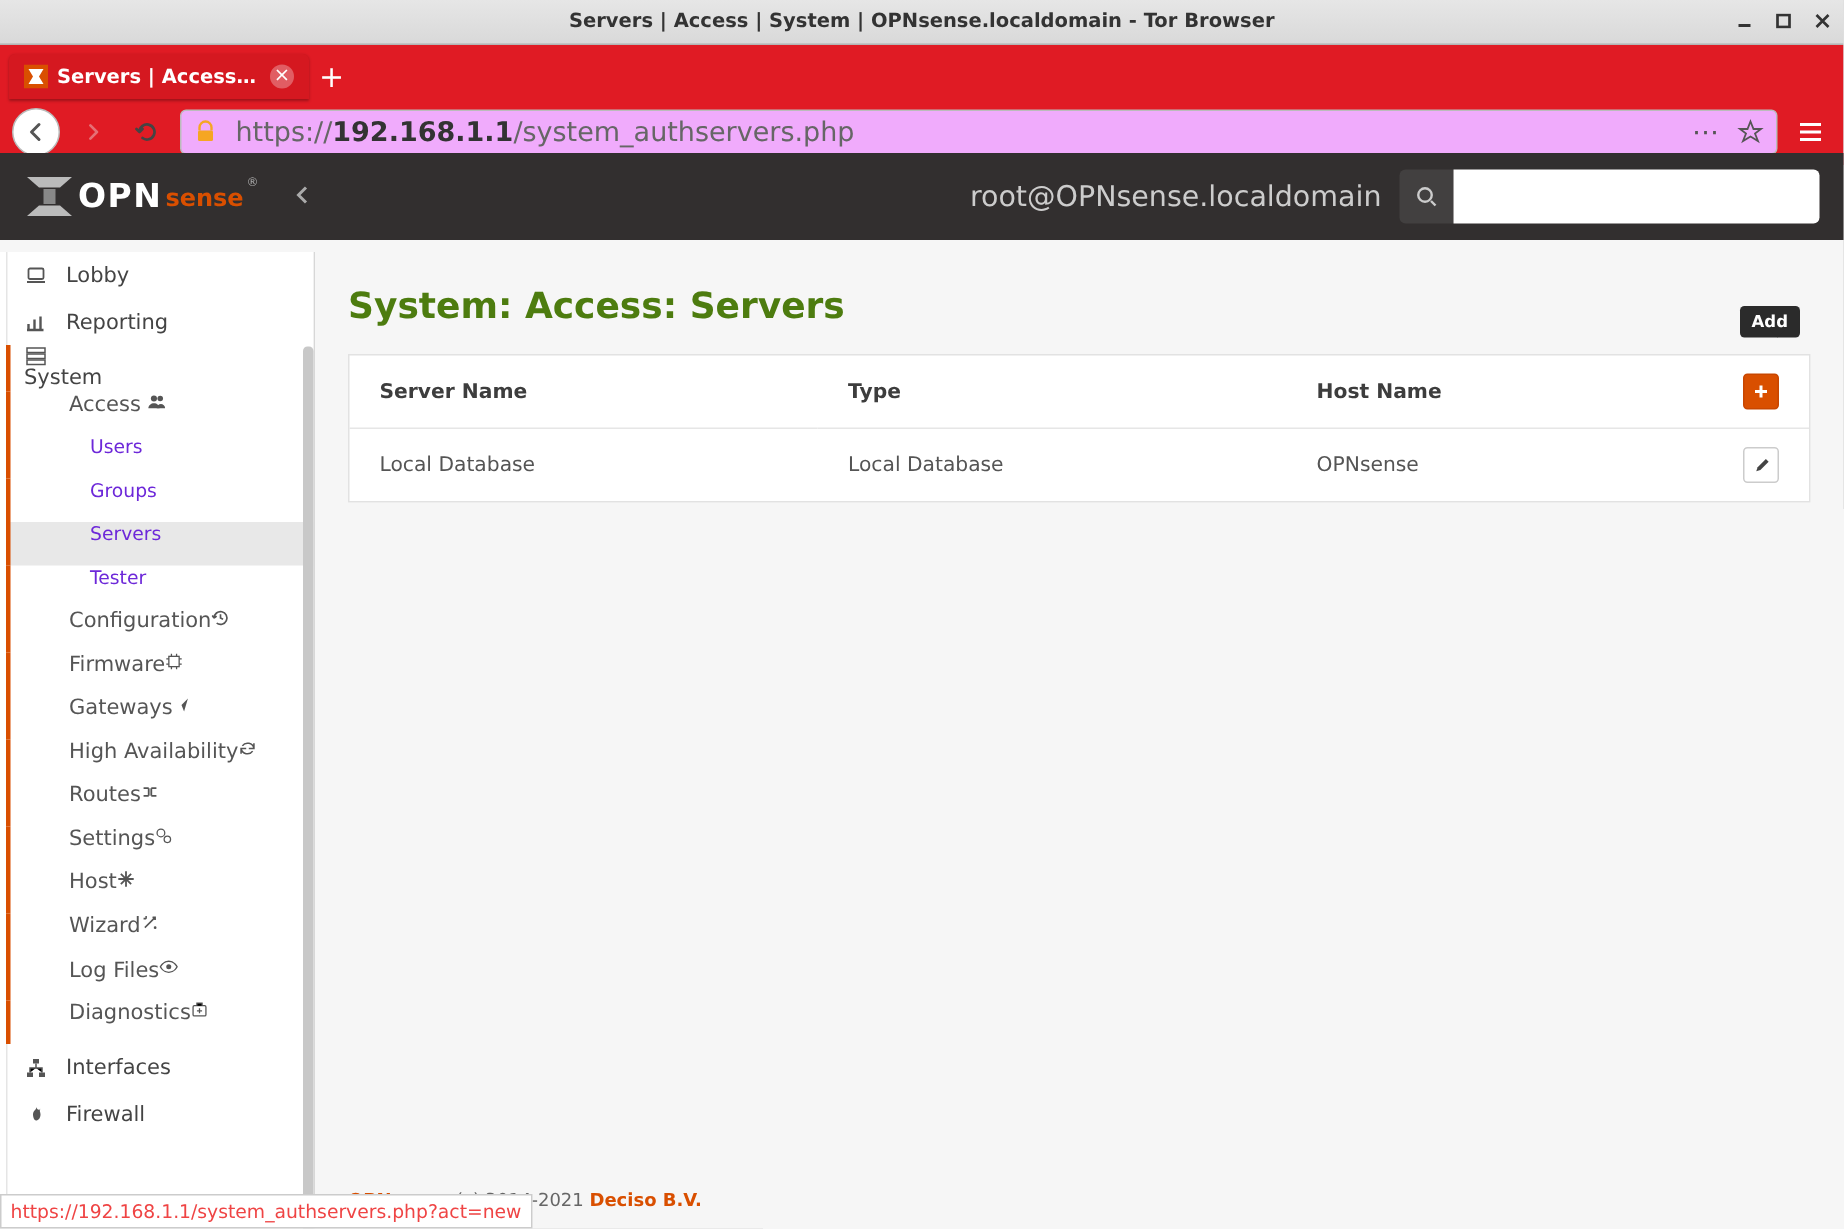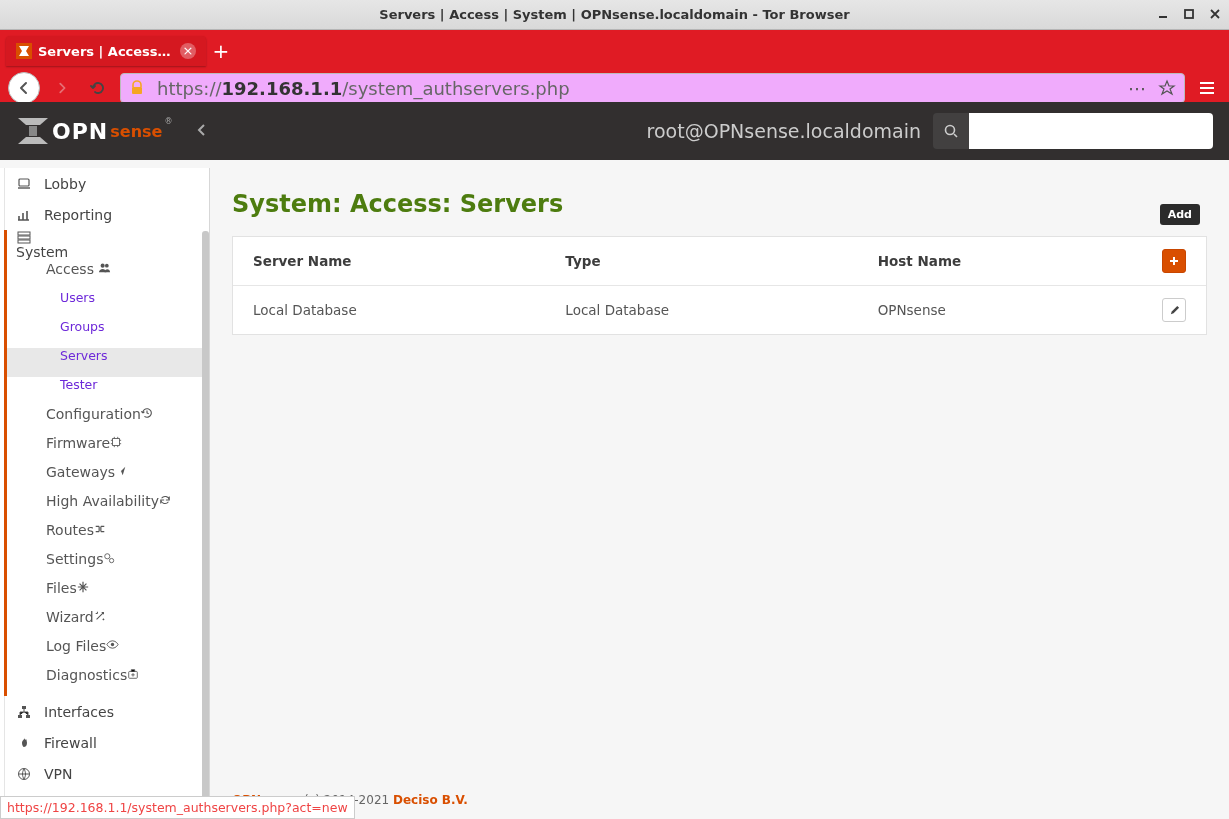--- a/index.html
+++ b/index.html
@@ -248,21 +248,21 @@
           <div class="nav-item sub"><span class="left-bar"></span><span>High Availability</span><span class="nav-right-icon"><svg width="12" height="12" viewBox="0 0 14 14">
                   <path d="M3 5a5 5 0 0 1 9 2M11 9a5 5 0 0 1-9-2M12 3v4h-4M2 11V7h4" stroke="#555" fill="none" stroke-width="1.2"></path>
                 </svg></span></div>
           <div class="nav-item sub"><span class="left-bar"></span><span>Routes</span><span class="nav-right-icon"><svg width="12" height="12" viewBox="0 0 14 14">
                   <path d="M2 4h4M8 4h4M2 10h4M8 10h4M6 4v6M8 4v6" stroke="#555" stroke-width="1.4"></path>
                 </svg></span></div>
           <div class="nav-item sub"><span class="left-bar"></span><span>Settings</span><span class="nav-right-icon"><svg width="12" height="12" viewBox="0 0 14 14">
                   <circle cx="5" cy="5" r="3" stroke="#555" fill="none"></circle>
                   <circle cx="10" cy="10" r="2.5" stroke="#555" fill="none"></circle>
                 </svg></span></div>
-          <div class="nav-item sub"><span class="left-bar"></span><span>Files</span><span class="nav-right-icon"><svg width="12" height="12" viewBox="0 0 14 14">
+          <div class="nav-item sub"><span class="left-bar"></span><span>Host</span><span class="nav-right-icon"><svg width="12" height="12" viewBox="0 0 14 14">
                   <path d="M7 1v12M1 7h12M3 3l8 8M11 3l-8 8" stroke="#555" stroke-width="1.4"></path>
                 </svg></span></div>
           <div class="nav-item sub"><span class="left-bar"></span><span>Wizard</span><span class="nav-right-icon"><svg width="12" height="12" viewBox="0 0 14 14">
                   <path d="M3 11L11 3M9 3h2v2M4 2v2M2 4h2M11 10v2M10 11h2" stroke="#555" stroke-width="1.2"></path>
                 </svg></span></div>
           <div class="nav-item sub"><span class="left-bar"></span><span>Log Files</span><span class="nav-right-icon"><svg width="13" height="13" viewBox="0 0 14 14">
                   <path d="M1 7s2-4 6-4 6 4 6 4-2 4-6 4-6-4-6-4z" stroke="#555" fill="none"></path>
                   <circle cx="7" cy="7" r="1.8" fill="#555"></circle>
                 </svg></span></div>
           <div class="nav-item sub"><span class="left-bar"></span><span>Diagnostics</span><span class="nav-right-icon"><svg width="12" height="12" viewBox="0 0 14 14">
@@ -282,29 +282,20 @@
             </span>
             <span>Interfaces</span>
           </div>
         <div class="nav-item">
             <span class="nav-icon">
               <svg width="14" height="14" viewBox="0 0 14 14">
                 <path d="M7 1c1 3-2 3-2 6 0 2 1 4 2 4s3-1 3-4c0-2-1-2 0-4-1 2-3 0-3-2z" fill="#555"></path>
               </svg>
             </span>
             <span>Firewall</span>
-          </div>
-        <div class="nav-item">
-            <span class="nav-icon">
-              <svg width="14" height="14" viewBox="0 0 14 14">
-                <circle cx="7" cy="7" r="5.5" stroke="#555" fill="none"></circle>
-                <path d="M2 7h10M7 2c2 3 2 7 0 10M7 2c-2 3-2 7 0 10" stroke="#555" fill="none"></path>
-              </svg>
-            </span>
-            <span>VPN</span>
           </div>
 
       </div>
     </div>
     <div class="scrollbar-fake"></div>
   </div>
 
   <div class="content">
     <h2 class="page-title">System: Access: Servers</h2>
     <div class="panel">

